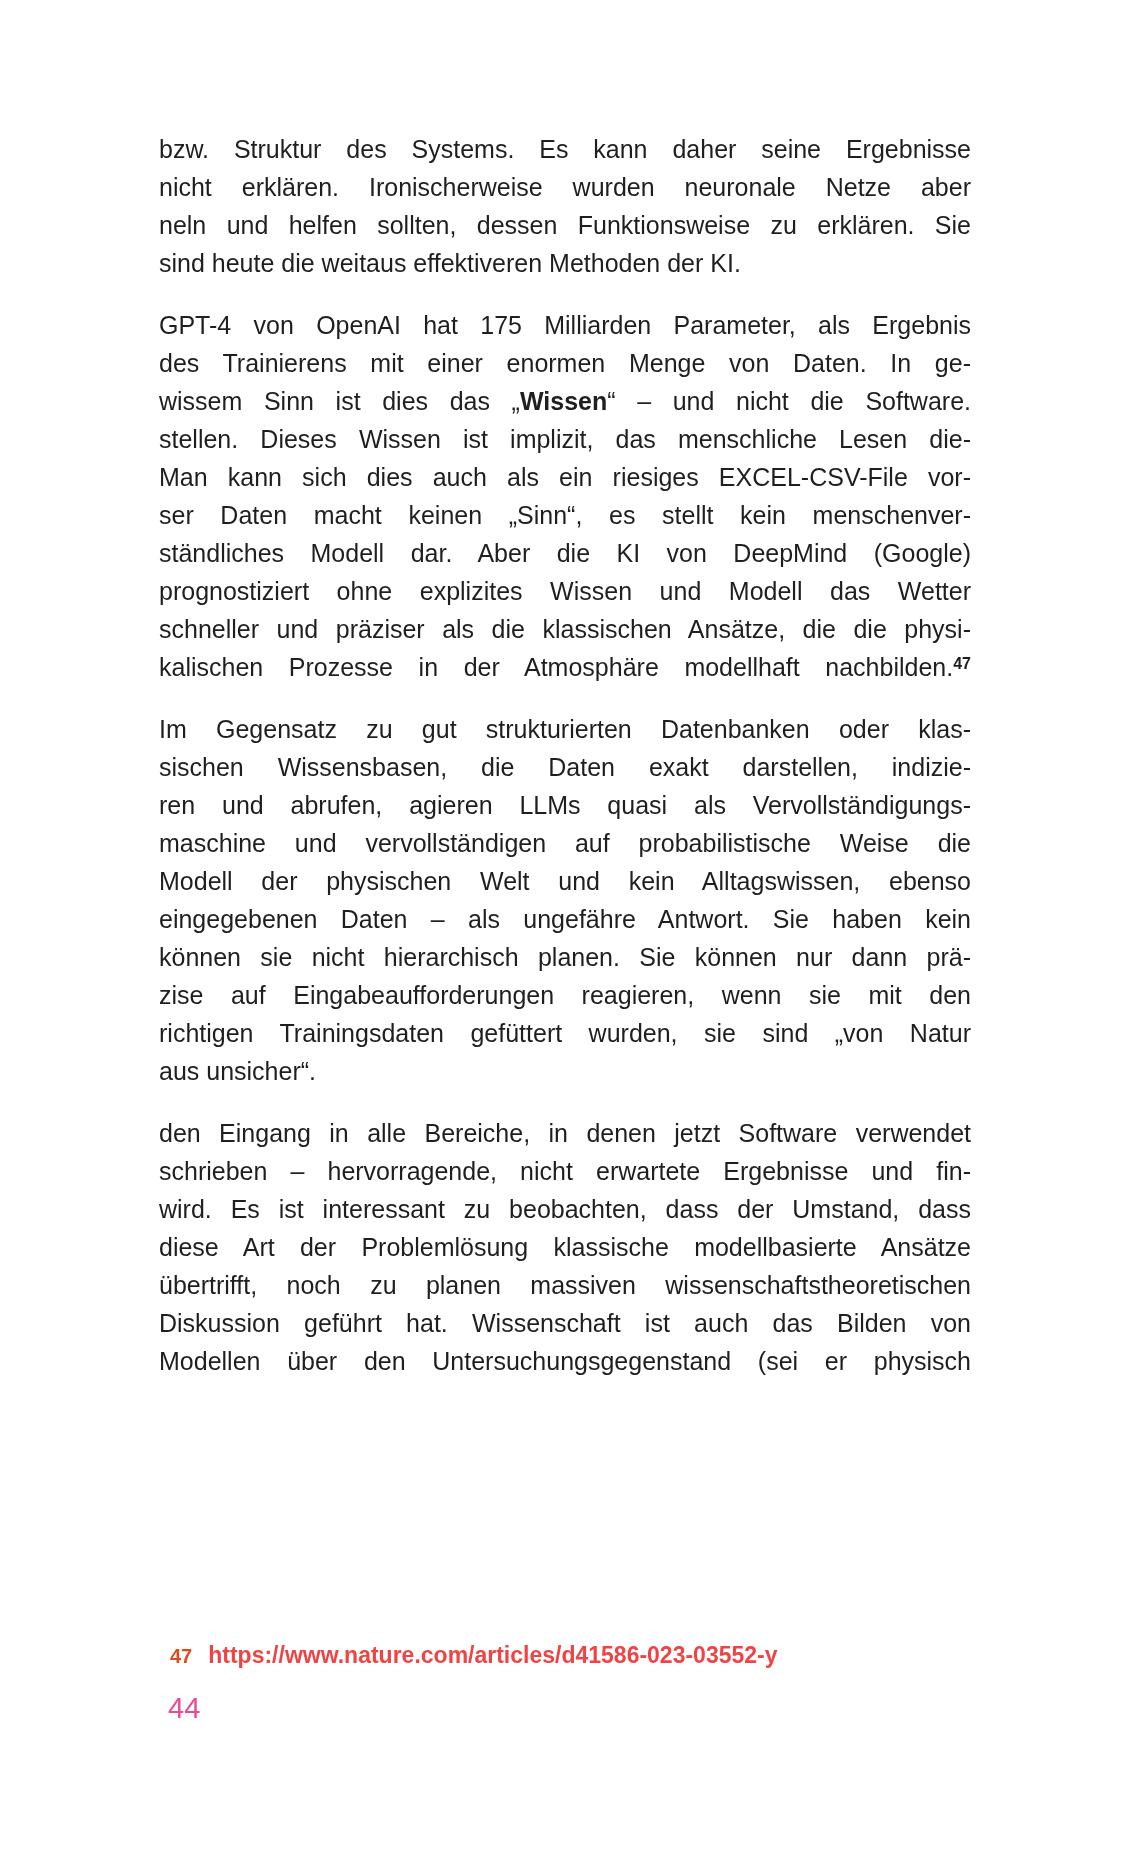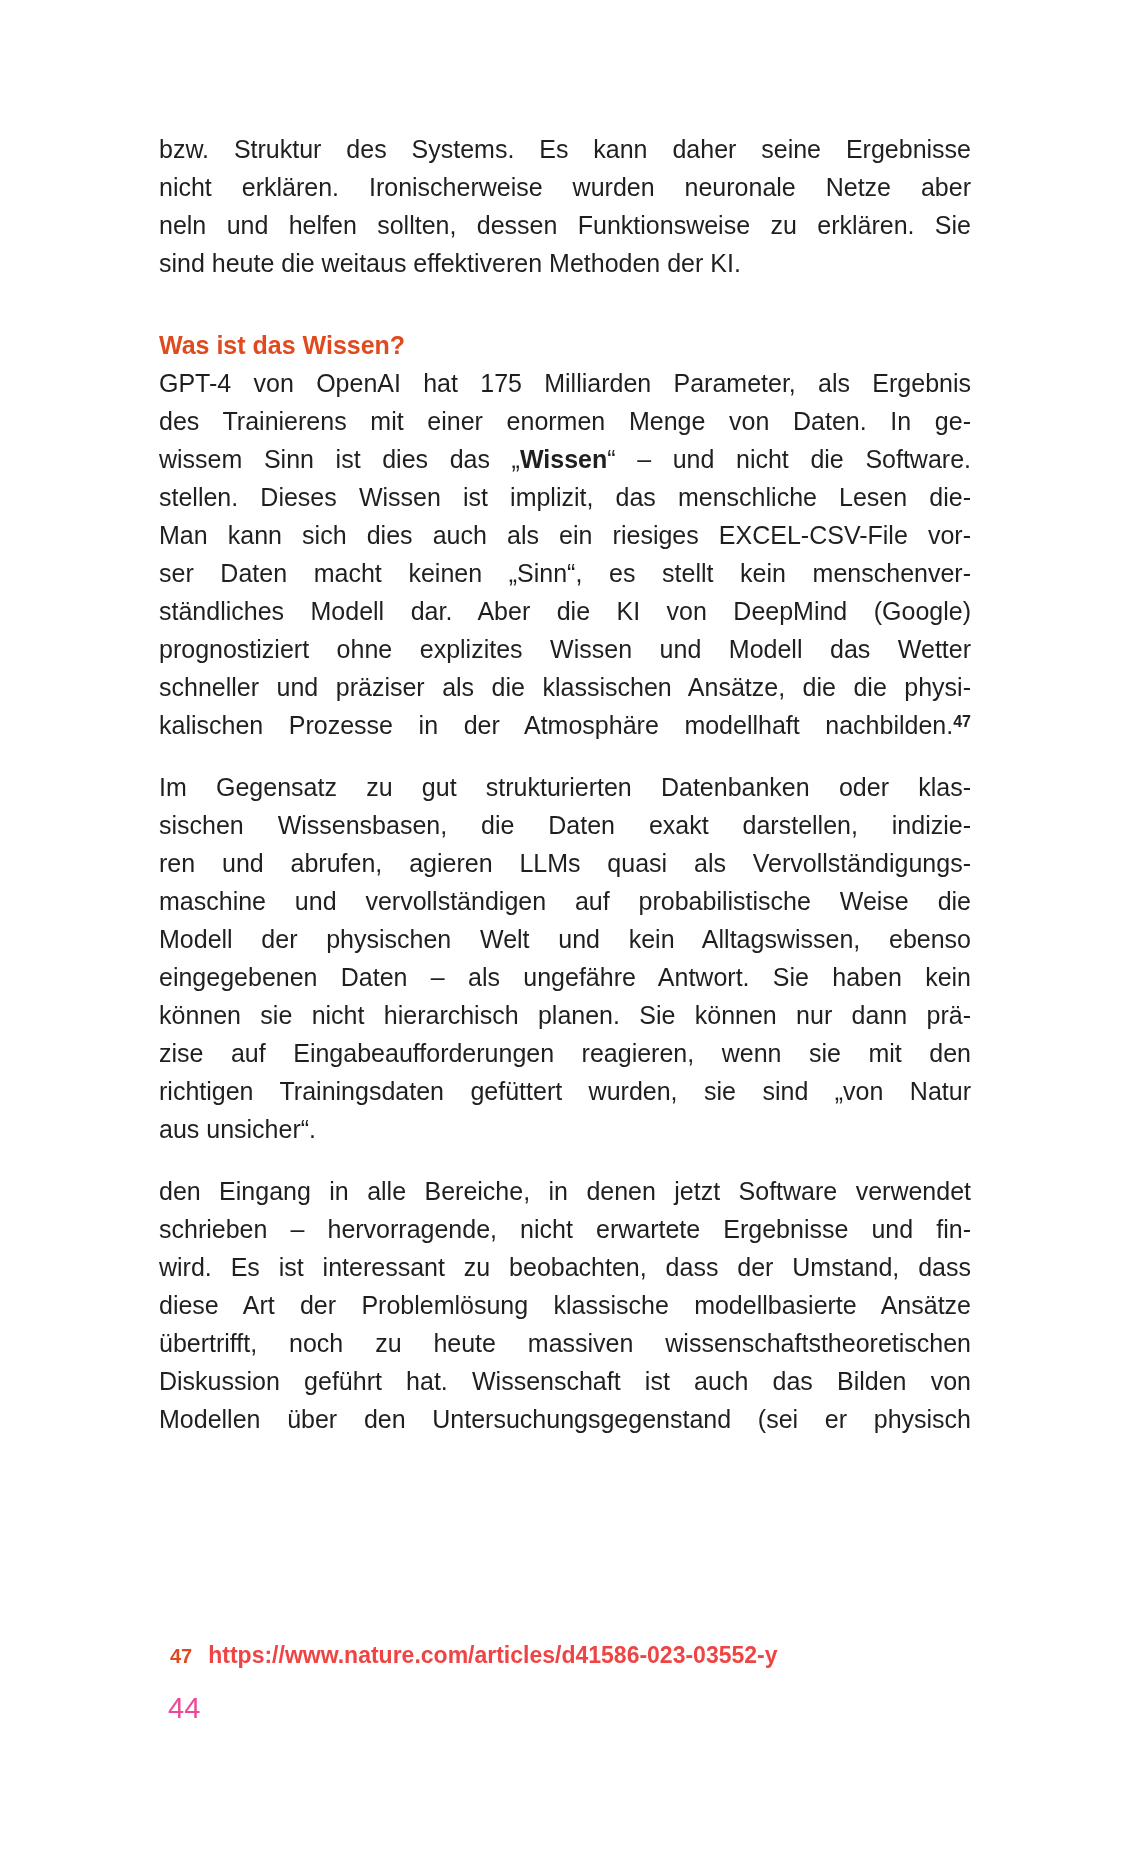--- a/index.html
+++ b/index.html
@@ -80,21 +80,20 @@
 
   <div class="text-block">
 
     <div class="para">
         <div class="line">bzw. Struktur des Systems. Es kann daher seine Ergebnisse</div>
         <div class="line">nicht erklären. Ironischerweise wurden neuronale Netze aber</div>
         <div class="line">neln und helfen sollten, dessen Funktionsweise zu erklären. Sie</div>
         <div class="line last">sind heute die weitaus effektiveren Methoden der KI.</div>
       </div>
 
-    <div class="section-heading">Was ist das Wissen?</div>
 
     <div class="para flush-last">
         <div class="line">GPT-4 von OpenAI hat 175 Milliarden Parameter, als Ergebnis</div>
         <div class="line">des Trainierens mit einer enormen Menge von Daten. In ge-</div>
         <div class="line">wissem Sinn ist dies das „<b>Wissen</b>“ – und nicht die Software.</div>
         <div class="line">stellen. Dieses Wissen ist implizit, das menschliche Lesen die-</div>
         <div class="line">Man kann sich dies auch als ein riesiges EXCEL-CSV-File vor-</div>
         <div class="line">ser Daten macht keinen „Sinn“, es stellt kein menschenver-</div>
         <div class="line">ständliches Modell dar. Aber die KI von DeepMind (Google)</div>
         <div class="line">prognostiziert ohne explizites Wissen und Modell das Wetter</div>
@@ -113,21 +112,21 @@
         <div class="line">zise auf Eingabeaufforderungen reagieren, wenn sie mit den</div>
         <div class="line">richtigen Trainingsdaten gefüttert wurden, sie sind „von Natur</div>
         <div class="line last">aus unsicher“.</div>
       </div>
 
     <div class="para flush-last">
         <div class="line">den Eingang in alle Bereiche, in denen jetzt Software verwendet</div>
         <div class="line">schrieben – hervorragende, nicht erwartete Ergebnisse und fin-</div>
         <div class="line">wird. Es ist interessant zu beobachten, dass der Umstand, dass</div>
         <div class="line">diese Art der Problemlösung klassische modellbasierte Ansätze</div>
-        <div class="line">übertrifft, noch zu heute massiven wissenschaftstheoretischen</div>
+        <div class="line">übertrifft, noch zu planen massiven wissenschaftstheoretischen</div>
         <div class="line">Diskussion geführt hat. Wissenschaft ist auch das Bilden von</div>
         <div class="line last">Modellen über den Untersuchungsgegenstand (sei er physisch</div>
       </div>
 
   </div>
 
   <div class="footnote">
     <span class="fn-number">47</span>
     <a class="fn-url" href="#">https://www.nature.com/articles/d41586-023-03552-y</a>
   </div>

